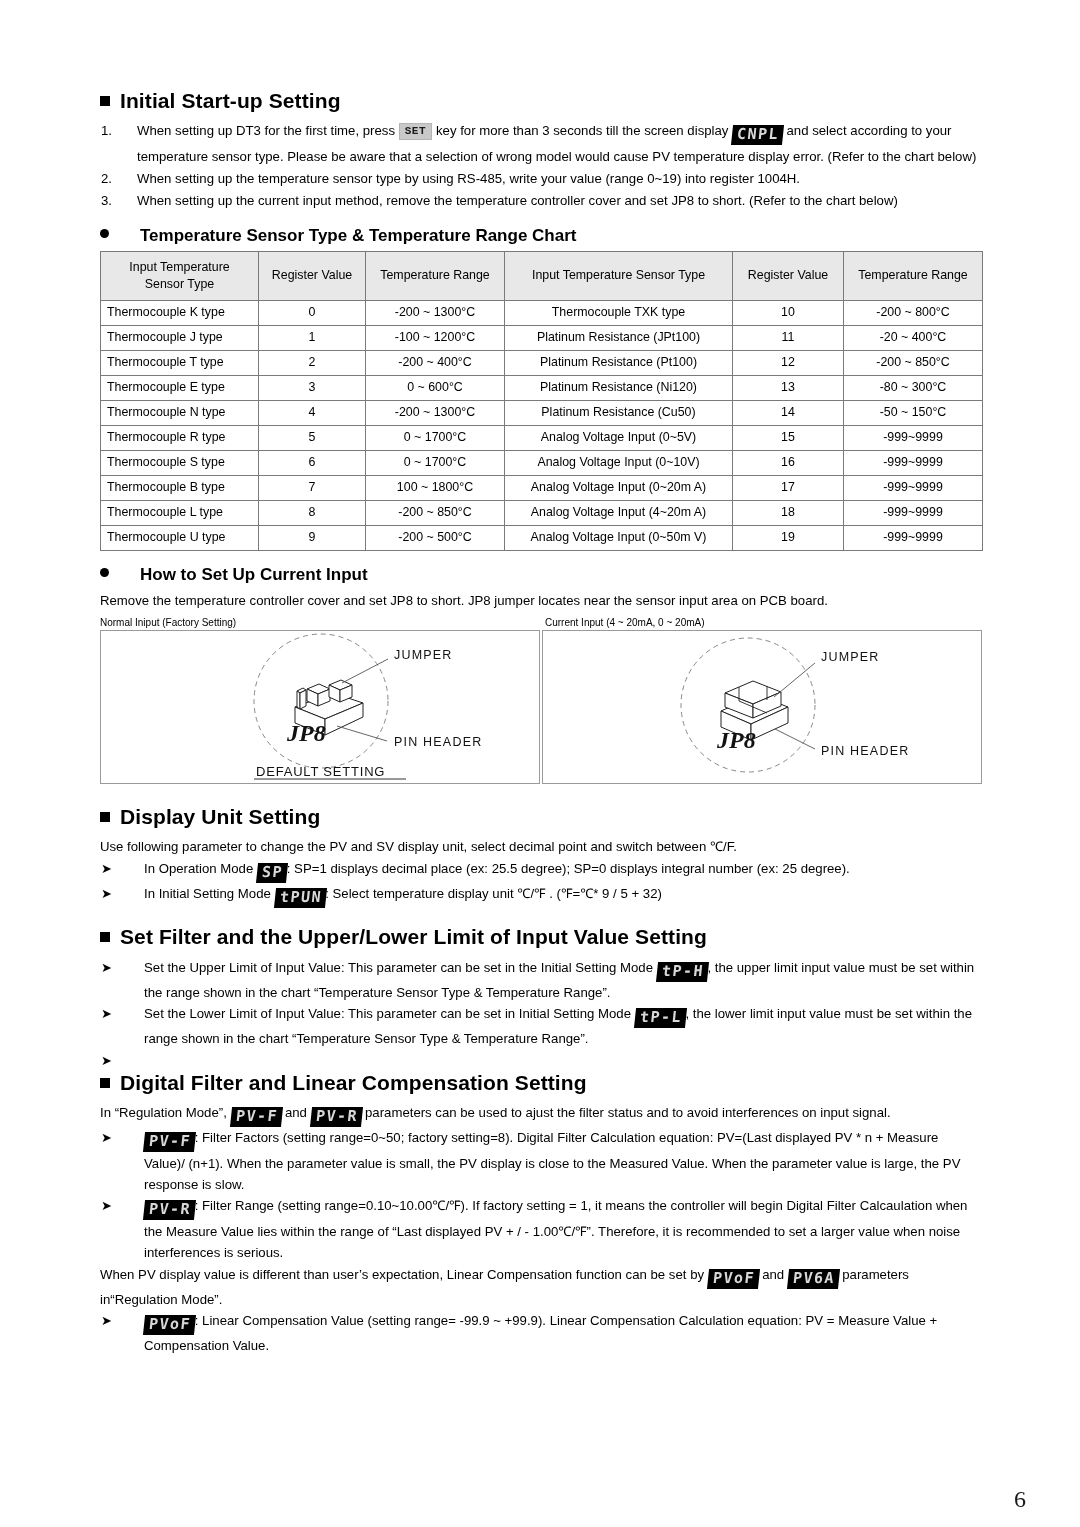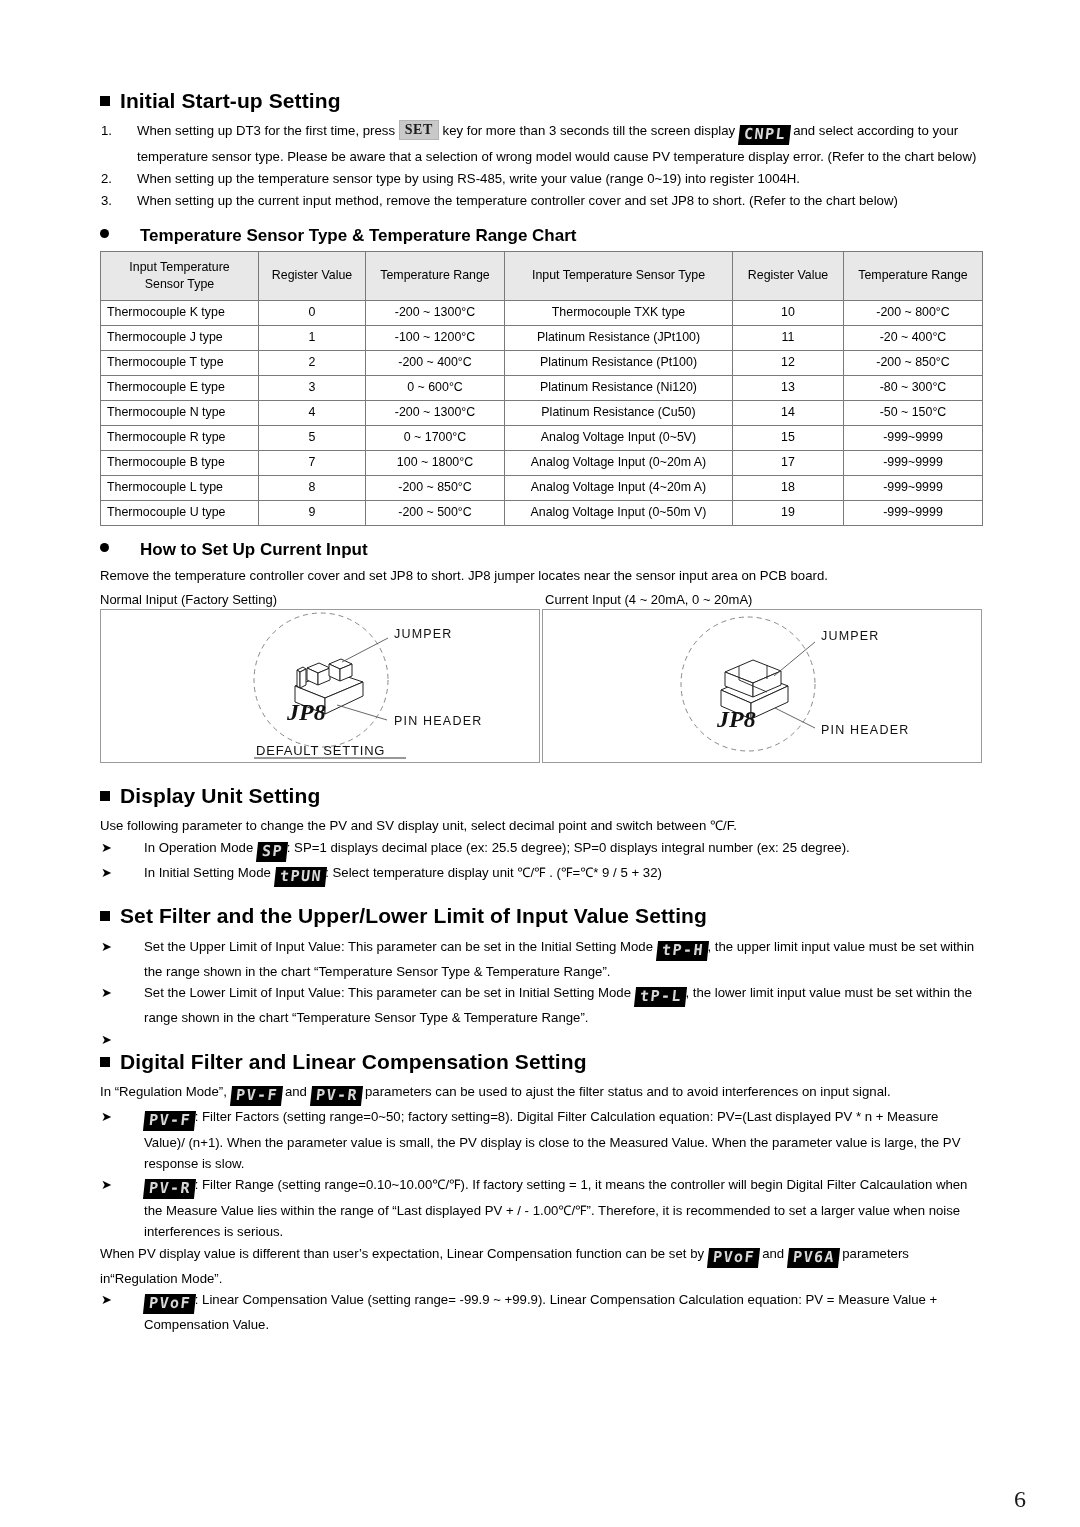--- a/index.html
+++ b/index.html
@@ -157,27 +157,27 @@
   col.c3 { width: 139px; }
   col.c4 { width: 228px; }
   col.c5 { width: 111px; }
   col.c6 { width: 139px; }
 
   
   .setkey {
     display: inline-block;
     background: #c9c9c9;
     color: #1a1a1a;
-    font-size: 14px;
+    font-size: 11px;
     font-weight: bold;
     letter-spacing: 0.6px;
     padding: 2px 5px 2px 5px;
     vertical-align: 1px;
     line-height: 1;
-    font-family: Liberation Serif, serif;
+    font-family: Liberation Mono, monospace;
     border: 1px solid #b4b4b4;
   }
 
   
   .lcd {
     display: inline-block;
     background: #000000;
     color: #d8d8d8;
     font-family: "DejaVu Sans Mono", monospace;
     font-size: 15px;
@@ -191,21 +191,21 @@
   }
 
   
   .diagrow {
     display: flex;
     gap: 0px;
     margin-top: 2px;
   }
   .diaglabels {
     display: flex;
-    font-size: 13px;
+    font-size: 10px;
     margin-top: 6px;
   }
   .diaglabels .l1 { width: 445px; }
   .diagbox {
     width: 440px;
     height: 152px;
     border: 1px solid #9a9a9a;
     position: relative;
     background: #fff;
     overflow: hidden;
@@ -323,20 +323,28 @@
         </tr>
         <tr>
           <td class="left">Thermocouple R type</td>
           <td>5</td>
           <td>0 ~ 1700°C</td>
           <td>Analog Voltage Input (0~5V)</td>
           <td>15</td>
           <td>-999~9999</td>
         </tr>
         <tr>
+          <td class="left">Thermocouple S type</td>
+          <td>6</td>
+          <td>0 ~ 1700°C</td>
+          <td>Analog Voltage Input (0~10V)</td>
+          <td>16</td>
+          <td>-999~9999</td>
+        </tr>
+        <tr>
           <td class="left">Thermocouple B type</td>
           <td>7</td>
           <td>100 ~ 1800°C</td>
           <td>Analog Voltage Input (0~20m A)</td>
           <td>17</td>
           <td>-999~9999</td>
         </tr>
         <tr>
           <td class="left">Thermocouple L type</td>
           <td>8</td>

